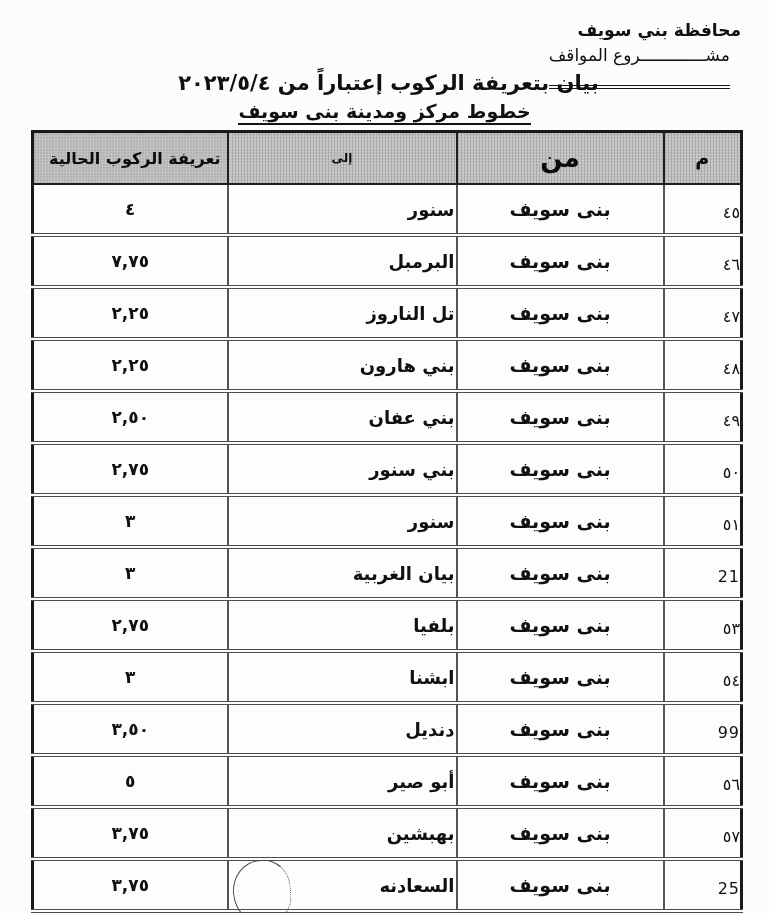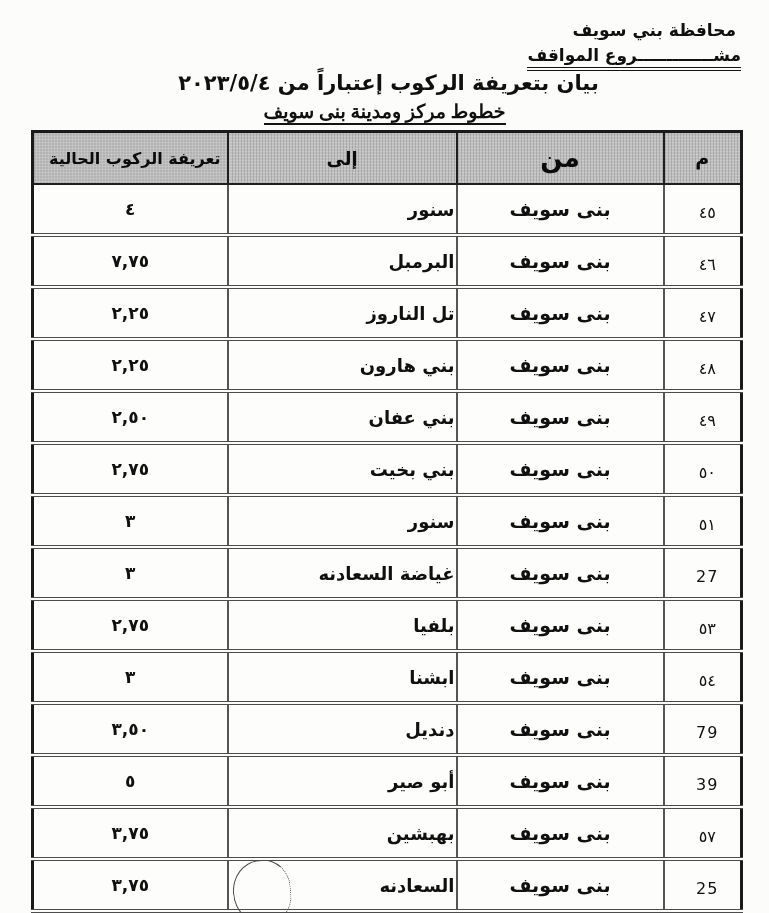--- a/index.html
+++ b/index.html
@@ -18,39 +18,38 @@
     text-align:center;
   }
   .letterhead .gov{
     font-size:17px;font-weight:bold;
     letter-spacing:.5px;
     margin-bottom:5px;
     padding-left:40px;
   }
   .letterhead .project{
     display:inline-block;
-    font-size:17px;font-weight:bold;
+    font-size:17px;font-weight:normal;
     border-bottom:4px double #141414;
-    padding-bottom:2px;
+    padding-bottom:20px;
   }
   
   .title{
     position:absolute;top:71px;left:4px;width:100%;
     text-align:center;
     font-size:21px;font-weight:bold;
   }
   .subtitle{
     position:absolute;top:100px;left:0;width:100%;
     text-align:center;
     font-size:19px;font-weight:bold;
   }
   .subtitle span{
     border-bottom:2.5px solid #141414;
     padding-bottom:1px;
-    font-family:Liberation Serif, serif;
   }
   
   table.fares{
     position:absolute;top:130px;left:31px;
     width:709px;
     table-layout:fixed;
     border-collapse:collapse;
     direction:rtl;
     border:3px solid #1a1a1a;
   }
@@ -61,33 +60,33 @@
       repeating-linear-gradient(90deg, rgba(70,70,70,.20) 0 1px, transparent 1px 3px),
       repeating-linear-gradient(0deg, rgba(70,70,70,.20) 0 1px, transparent 1px 3px);
     border:2px solid #1f1f1f;
     font-weight:bold;
     color:#0b0b0b;
     vertical-align:middle;
     text-align:center;
   }
   .th-num{font-size:19px;}
   .th-from{font-size:26px;}
-  .th-to{font-size:18px;}
+  .th-to{font-size:12px;}
   .th-fare{font-size:16px;padding-left:10px;}
   table.fares td{
     height:41px;
     border-left:2px solid #555;
     border-right:2px solid #555;
     border-top:4px double #4c4c4c;
     vertical-align:middle;
     background:#fdfdfc;
   }
   table.fares tbody tr:first-child td{border-top:2.5px solid #1a1a1a;}
   .cell-num{
-    text-align:center;
+    text-align:right;
     vertical-align:top;
     padding:7px 0 0 10px;
     font-size:16px;font-weight:400;
     letter-spacing:1px;
   }
   .cell-from{
     text-align:center;
     font-size:19px;font-weight:bold;
   }
   .cell-to{
@@ -171,55 +170,55 @@
   </tr>
         <tr>
     <td class="cell-num">٤٩</td>
     <td class="cell-from">بنى سويف</td>
     <td class="cell-to">بني عفان</td>
     <td class="cell-fare">٢,٥٠</td>
   </tr>
         <tr>
     <td class="cell-num">٥٠</td>
     <td class="cell-from">بنى سويف</td>
-    <td class="cell-to">بني بخيت</td>
+    <td class="cell-to">بني سنور</td>
     <td class="cell-fare">٢,٧٥</td>
   </tr>
         <tr>
     <td class="cell-num">٥١</td>
     <td class="cell-from">بنى سويف</td>
     <td class="cell-to">سنور</td>
     <td class="cell-fare">٣</td>
   </tr>
         <tr>
-    <td class="cell-num">27</td>
-    <td class="cell-from">بنى سويف</td>
-    <td class="cell-to">غياضة السعادنه</td>
+    <td class="cell-num">21</td>
+    <td class="cell-from">بنى سويف</td>
+    <td class="cell-to">بيان الغربية</td>
     <td class="cell-fare">٣</td>
   </tr>
         <tr>
     <td class="cell-num">٥٣</td>
     <td class="cell-from">بنى سويف</td>
     <td class="cell-to">بلفيا</td>
     <td class="cell-fare">٢,٧٥</td>
   </tr>
         <tr>
     <td class="cell-num">٥٤</td>
     <td class="cell-from">بنى سويف</td>
     <td class="cell-to">ابشنا</td>
     <td class="cell-fare">٣</td>
   </tr>
         <tr>
-    <td class="cell-num">79</td>
+    <td class="cell-num">99</td>
     <td class="cell-from">بنى سويف</td>
     <td class="cell-to">دنديل</td>
     <td class="cell-fare">٣,٥٠</td>
   </tr>
         <tr>
-    <td class="cell-num">39</td>
+    <td class="cell-num">٥٦</td>
     <td class="cell-from">بنى سويف</td>
     <td class="cell-to">أبو صير</td>
     <td class="cell-fare">٥</td>
   </tr>
         <tr>
     <td class="cell-num">٥٧</td>
     <td class="cell-from">بنى سويف</td>
     <td class="cell-to">بهبشين</td>
     <td class="cell-fare">٣,٧٥</td>
   </tr>

